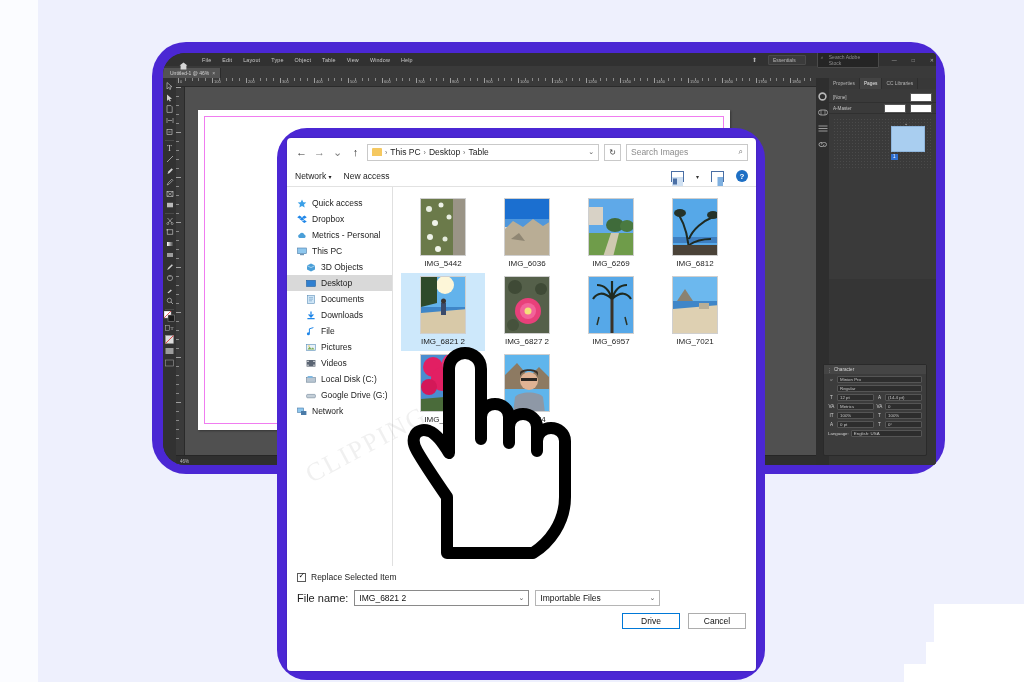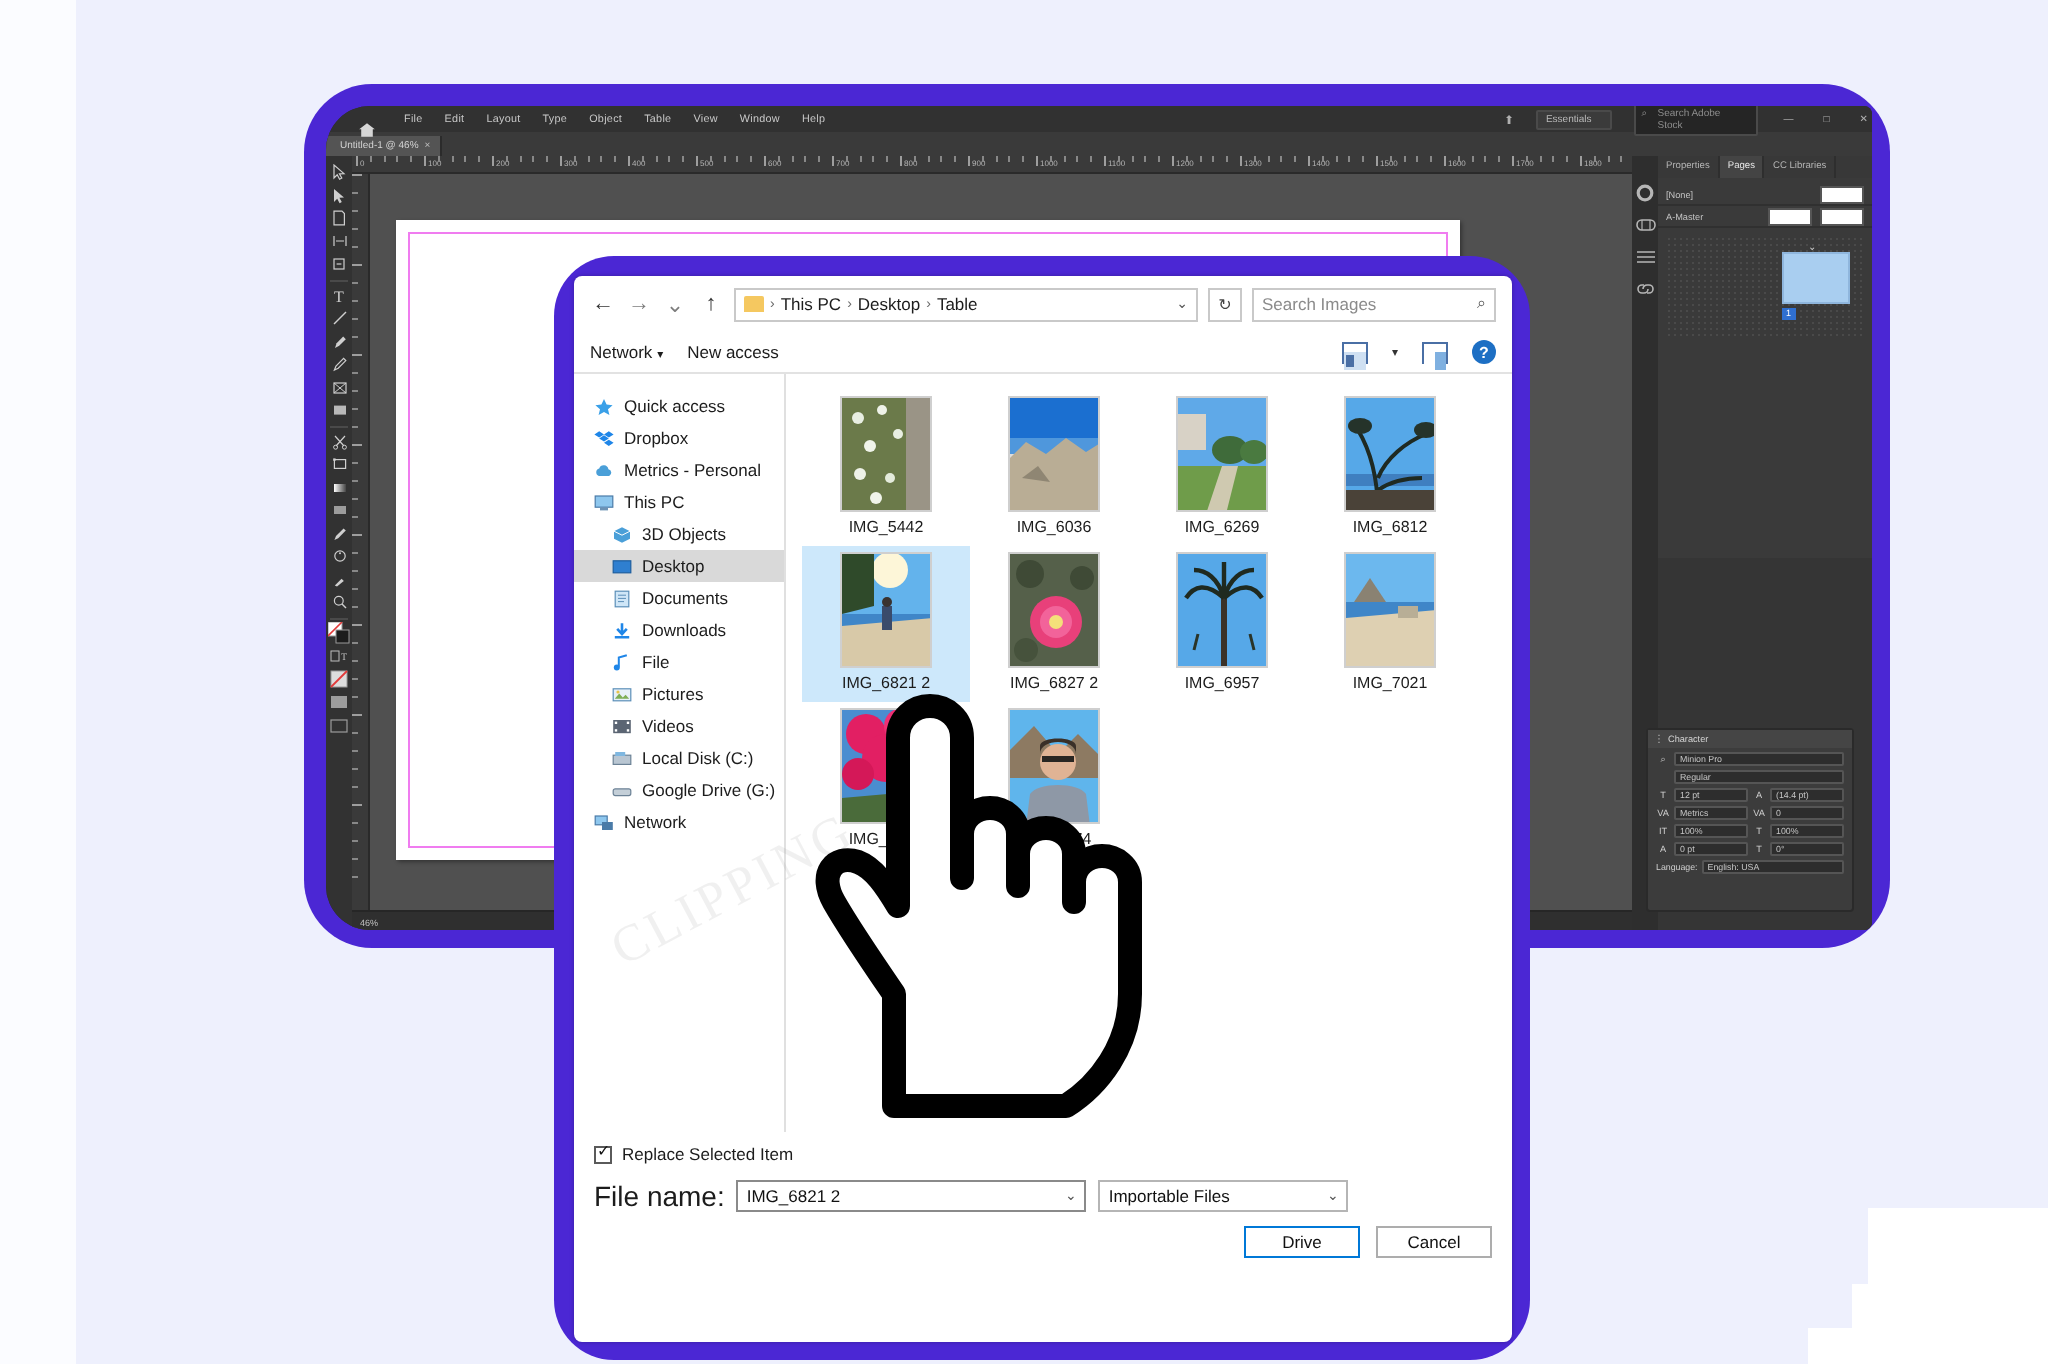--- a/index.html
+++ b/index.html
@@ -255,21 +255,21 @@
     width:9px; height:9px; border:1px solid #5a5a5a; background:#fff;
     margin-right:5px; position:relative; flex:none;
   }
   .ck.checked:after {
     content:"✓"; position:absolute; left:0.5px; top:-2.5px;
     font-size:8px; color:#111;
   }
   .cklabel { font-size:8.5px; color:#1c1c1c; }
   .ckcol2 { margin-left:67px; }
   #fnrow { display:flex; align-items:center; margin-top:8px; gap:6px; }
-  #fnlabel { font-size:14px; color:#1c1c1c; }
+  #fnlabel { font-size:11px; color:#1c1c1c; }
   #fninput {
     width:175px; height:16px; border:1px solid #8a8a8a; background:#fff;
     display:flex; align-items:center; padding:0 4px; font-size:8.5px; color:#111;
   }
   #fninput-caret { margin-left:auto; font-size:7px; color:#555; }
   #filter-select {
     width:125px; height:16px; border:1px solid #b5b5b5; background:#fff;
     display:flex; align-items:center; padding:0 4px; font-size:8.5px; color:#111;
   }
   #filter-caret { margin-left:auto; font-size:7px; color:#555; }

